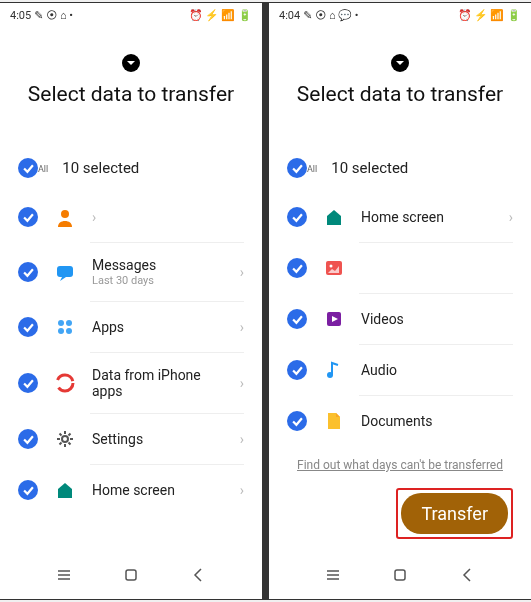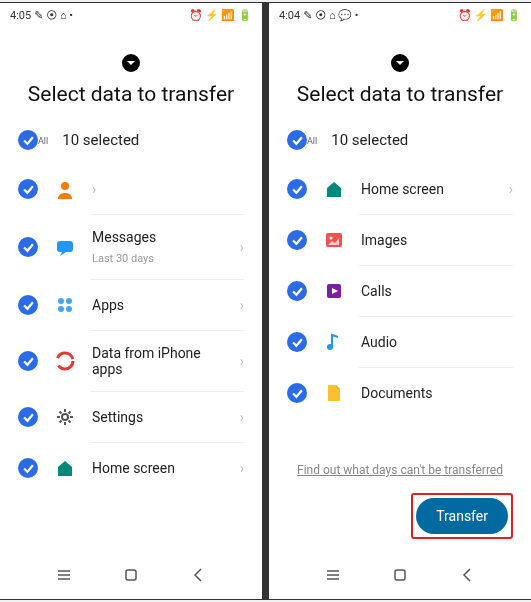--- a/index.html
+++ b/index.html
@@ -3,39 +3,39 @@
   <meta charset="utf-8">
   <style>
     *{box-sizing:border-box;margin:0;padding:0;font-family:-apple-system,Roboto,sans-serif}
     body{background:#f0f0f0;display:flex;justify-content:center;padding:2px}
     .wrap{display:flex;gap:7px;border:1px solid #333;background:#333}
     .phone{width:262px;height:596px;background:#fff;display:flex;flex-direction:column;position:relative}
     .sbar{display:flex;justify-content:space-between;padding:6px 10px 2px;font-size:11px;color:#333}
     .sbar-l,.sbar-r{display:flex;align-items:center;gap:3px}
     .chev-circle{width:18px;height:18px;border-radius:50%;background:#000;display:flex;align-items:center;justify-content:center;margin:30px auto 10px}
     .chev-circle svg{width:10px;height:10px;fill:#fff}
-    .title{font-size:21px;font-weight:400;text-align:center;color:#111;margin-bottom:16px}
+    .title{font-size:21px;font-weight:400;text-align:center;color:#111;margin-bottom:44px}
     .hdr{display:flex;align-items:center;padding:8px 18px 14px;gap:14px}
     .chk{width:20px;height:20px;border-radius:50%;background:#2b6be8;display:flex;align-items:center;justify-content:center;flex-shrink:0}
     .chk svg{width:11px;height:11px;fill:#fff}
     .hdr-col{display:flex;flex-direction:row;align-items:center}
     .all-lbl{font-size:9px;color:#666;margin-top:2px}
     .sel-txt{font-size:15px;color:#222}
     .list{flex:1;overflow:hidden}
     .row{display:flex;align-items:center;padding:14px 18px;gap:16px}
     .r-ico{width:22px;height:22px;display:flex;align-items:center;justify-content:center;flex-shrink:0}
     .r-txt{flex:1;display:flex;flex-direction:column}
     .r-lbl{font-size:14px;color:#222}
-    .r-sub{font-size:11px;color:#999;margin-top:7px}
+    .r-sub{font-size:11px;color:#999;margin-top:1px}
     .r-arr{color:#bbb;font-size:14px}
     .div{height:1px;background:#eee;margin-left:90px;margin-right:18px}
     .footer-link{font-size:12px;color:#888;text-decoration:underline;text-align:center;padding:16px 0}
     .btn-row{display:flex;justify-content:flex-end;padding:0 18px 16px}
     .btn-hl{border:2px solid #d22;padding:3px;border-radius:3px}
-    .transfer{background:#0369a1;color:#fff;border:none;border-radius:20px;padding:10px 20px;font-size:14px}
+    .transfer{background:#a16207;color:#fff;border:none;border-radius:20px;padding:10px 20px;font-size:18px}
     .nav{display:flex;justify-content:space-around;align-items:center;padding:12px 30px;border-top:0}
     .nav svg{width:16px;height:16px;stroke:#555;fill:none;stroke-width:1.5}
   </style>
 </head>
 <body>
 
 <div class="wrap">
 
   <div class="phone">
     <div class="sbar">
@@ -231,39 +231,36 @@
               <path d="M1 5l3 3 5-6" stroke="#fff" stroke-width="2" fill="none"></path>
             </svg>
           </div>
           <div class="r-ico">
             <svg width="20" height="20" viewBox="0 0 20 20">
               <rect x="2" y="3" width="16" height="14" rx="2" fill="#ef5350"></rect>
               <circle cx="7" cy="8" r="1.5" fill="#fff"></circle>
               <path d="M4 15l4-4 3 2 4-5v7z" fill="#fff" opacity=".7"></path>
             </svg>
           </div>
-          <div class="r-txt">
-            <span class="r-lbl">Images</span>
-          </div>
         </div>
         <div class="div"></div>
         <div class="row">
           <div class="chk">
             <svg viewBox="0 0 10 10">
               <path d="M1 5l3 3 5-6" stroke="#fff" stroke-width="2" fill="none"></path>
             </svg>
           </div>
           <div class="r-ico">
             <svg width="20" height="20" viewBox="0 0 20 20">
               <rect x="3" y="3" width="14" height="14" rx="2" fill="#7b1fa2"></rect>
               <path d="M8 7l6 3-6 3z" fill="#fff"></path>
             </svg>
           </div>
           <div class="r-txt">
-            <span class="r-lbl">Calls</span>
+            <span class="r-lbl">Videos</span>
           </div>
         </div>
         <div class="div"></div>
         <div class="row">
           <div class="chk">
             <svg viewBox="0 0 10 10">
               <path d="M1 5l3 3 5-6" stroke="#fff" stroke-width="2" fill="none"></path>
             </svg>
           </div>
           <div class="r-ico">

